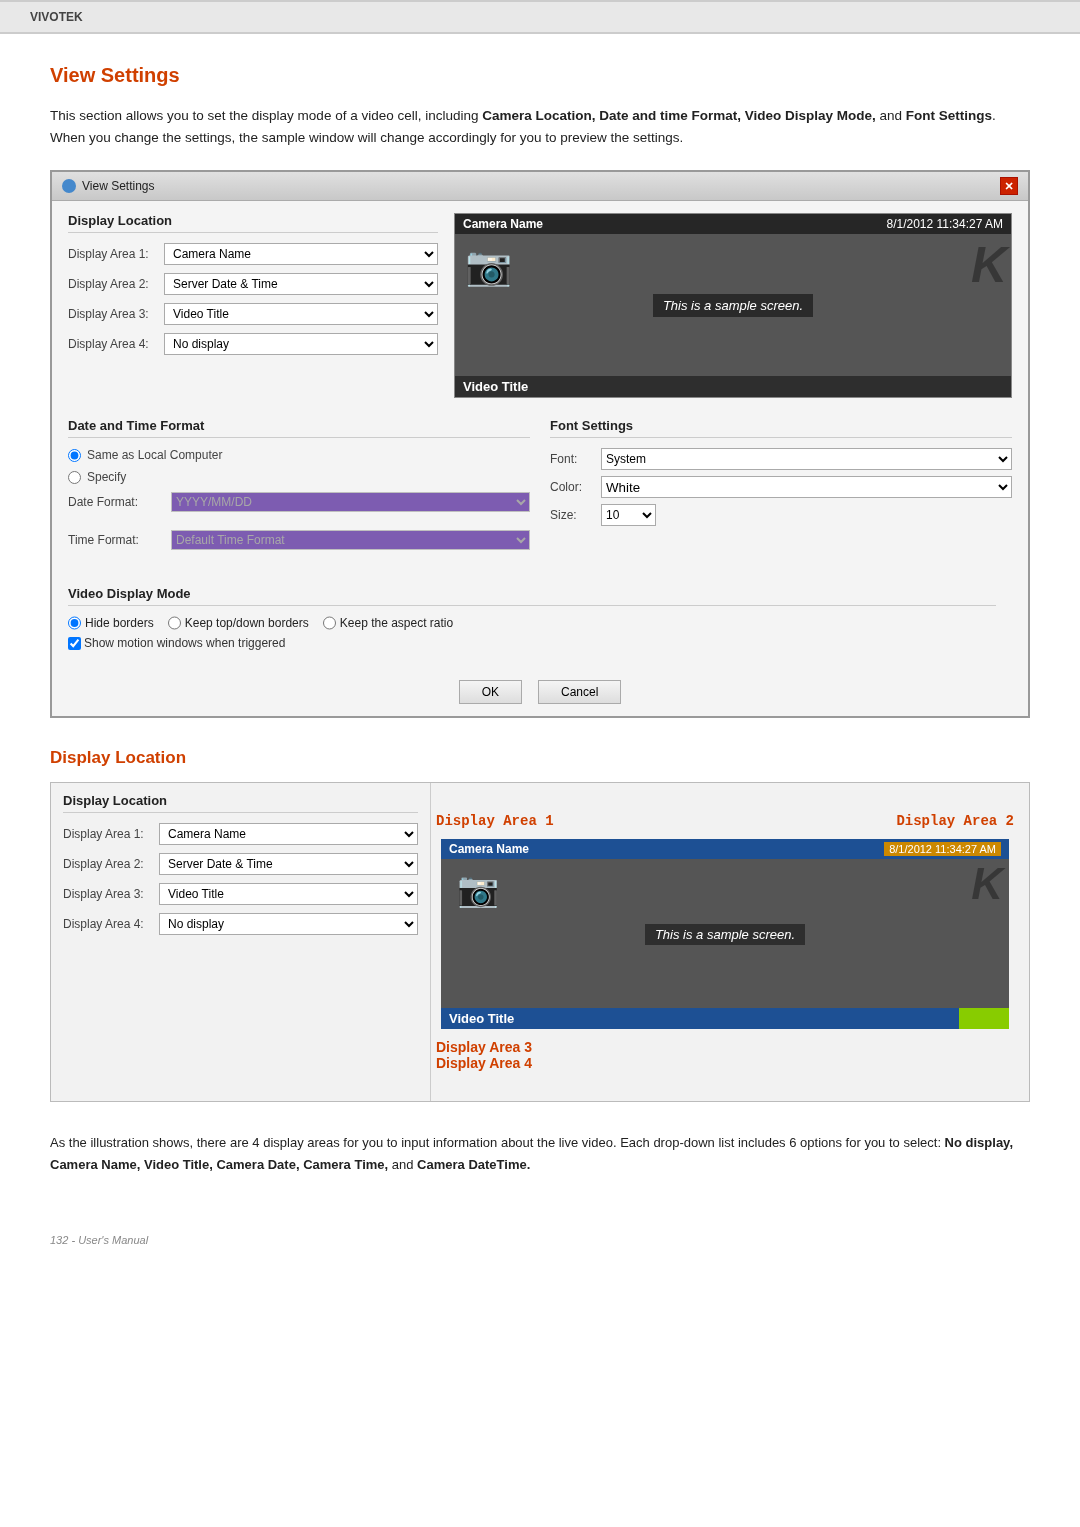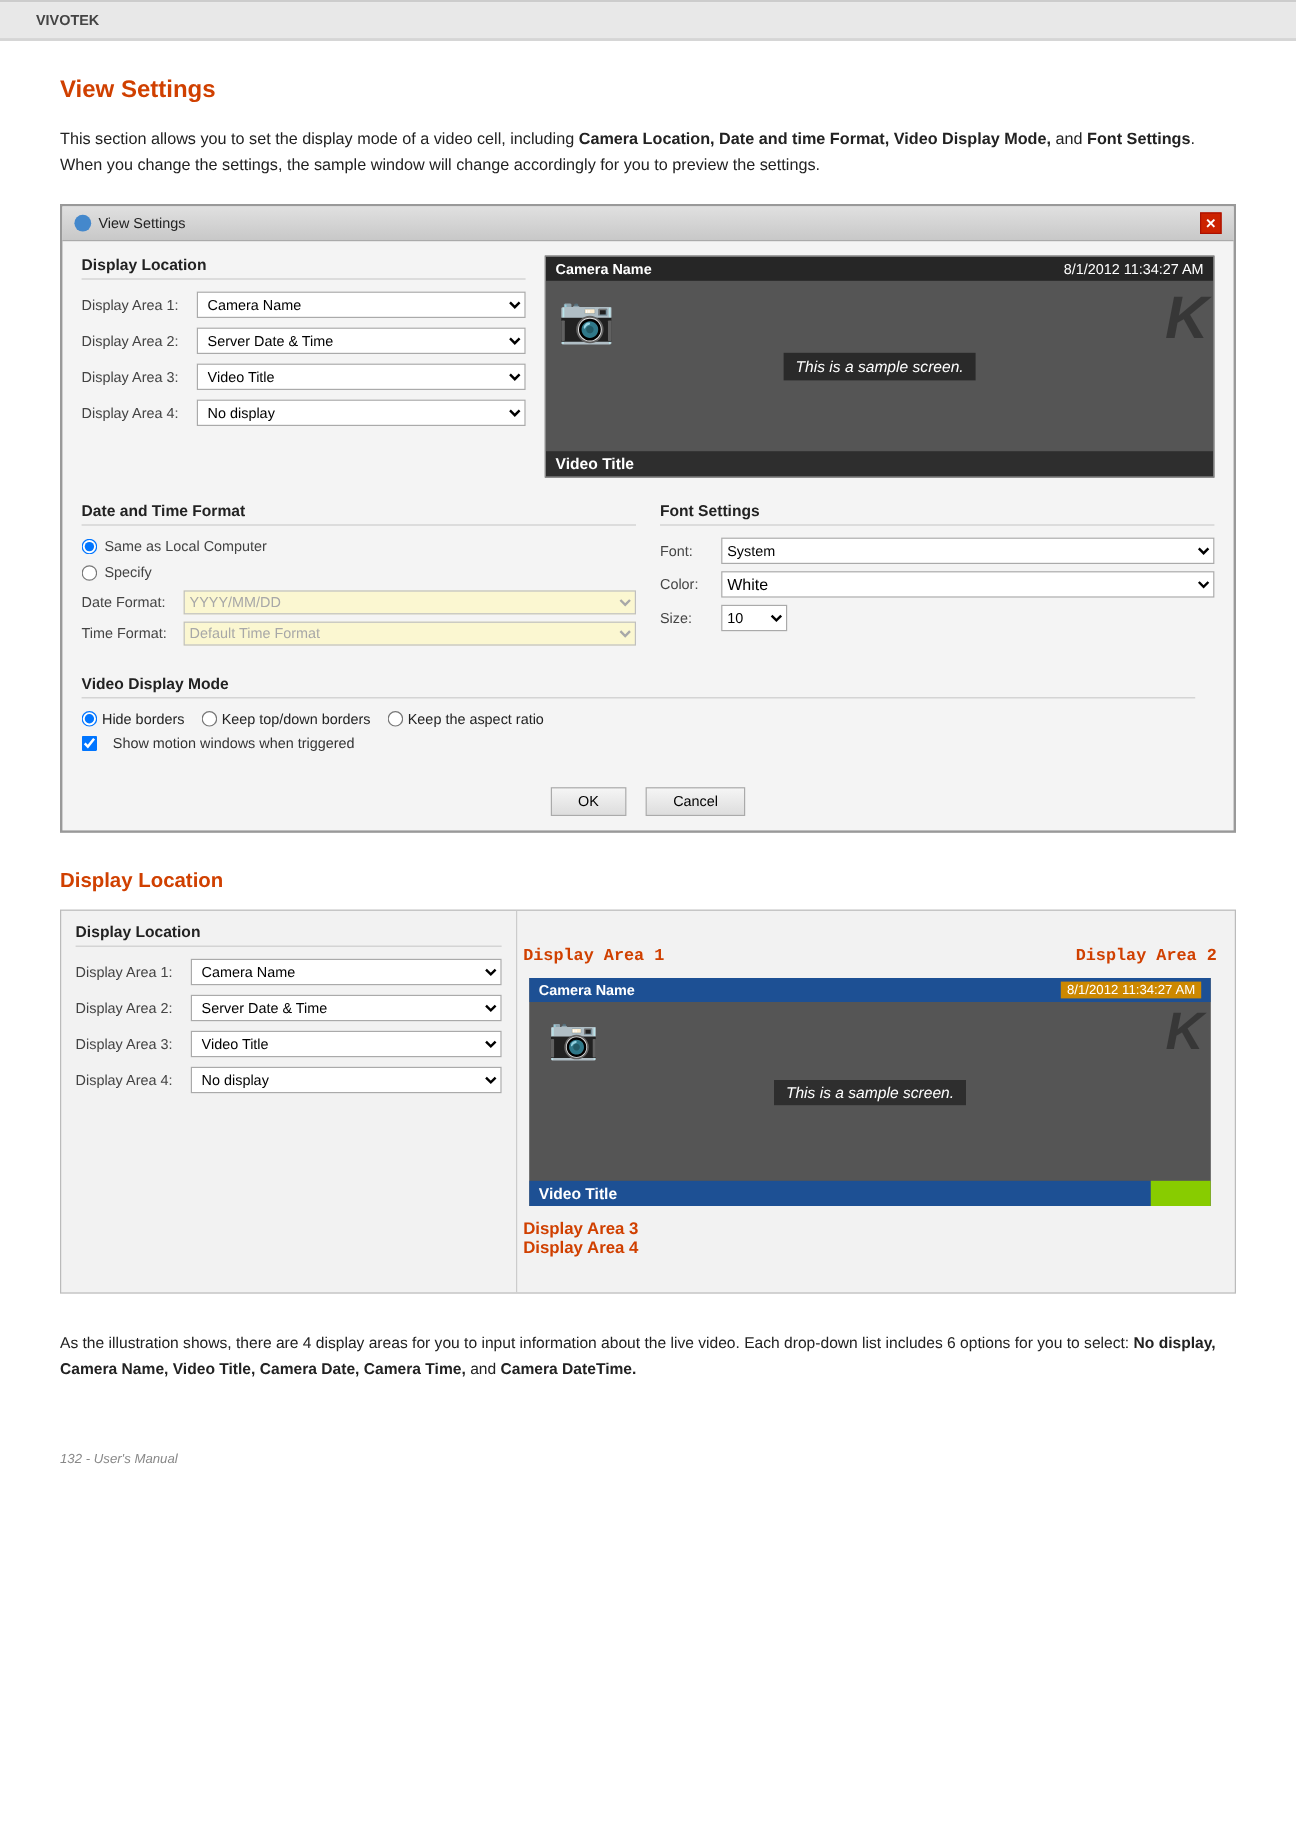--- a/index.html
+++ b/index.html
@@ -241,35 +241,35 @@
     }
 
     .radio-label {
       font-size: 12px;
       color: #444;
     }
 
     .format-row {
       display: flex;
       align-items: center;
-      margin-bottom: 6px;
-      gap: 0;
+      margin-bottom: 18px;
+      gap: 18px;
     }
 
     .format-label {
       font-size: 12px;
       min-width: 85px;
       color: #444;
     }
 
     .format-select {
       flex: 1;
       font-size: 12px;
       border: 1px solid #aaa;
-      background: #fef9c3;
+      background: #4c1d95;
       height: 20px;
       color: #888;
     }
 
     .font-row {
       display: flex;
       align-items: center;
       margin-bottom: 6px;
       gap: 6px;
     }
@@ -317,21 +317,21 @@
 
     .vdm-radio-item {
       display: flex;
       gap: 4px;
       font-size: 12px;
     }
 
     .checkbox-row {
       display: flex;
       align-items: center;
-      gap: 13px;
+      gap: 3px;
       font-size: 12px;
       color: #333;
     }
 
     
     .dialog-buttons {
       text-align: center;
       padding: 10px 0 12px 0;
       display: flex;
       justify-content: center;

